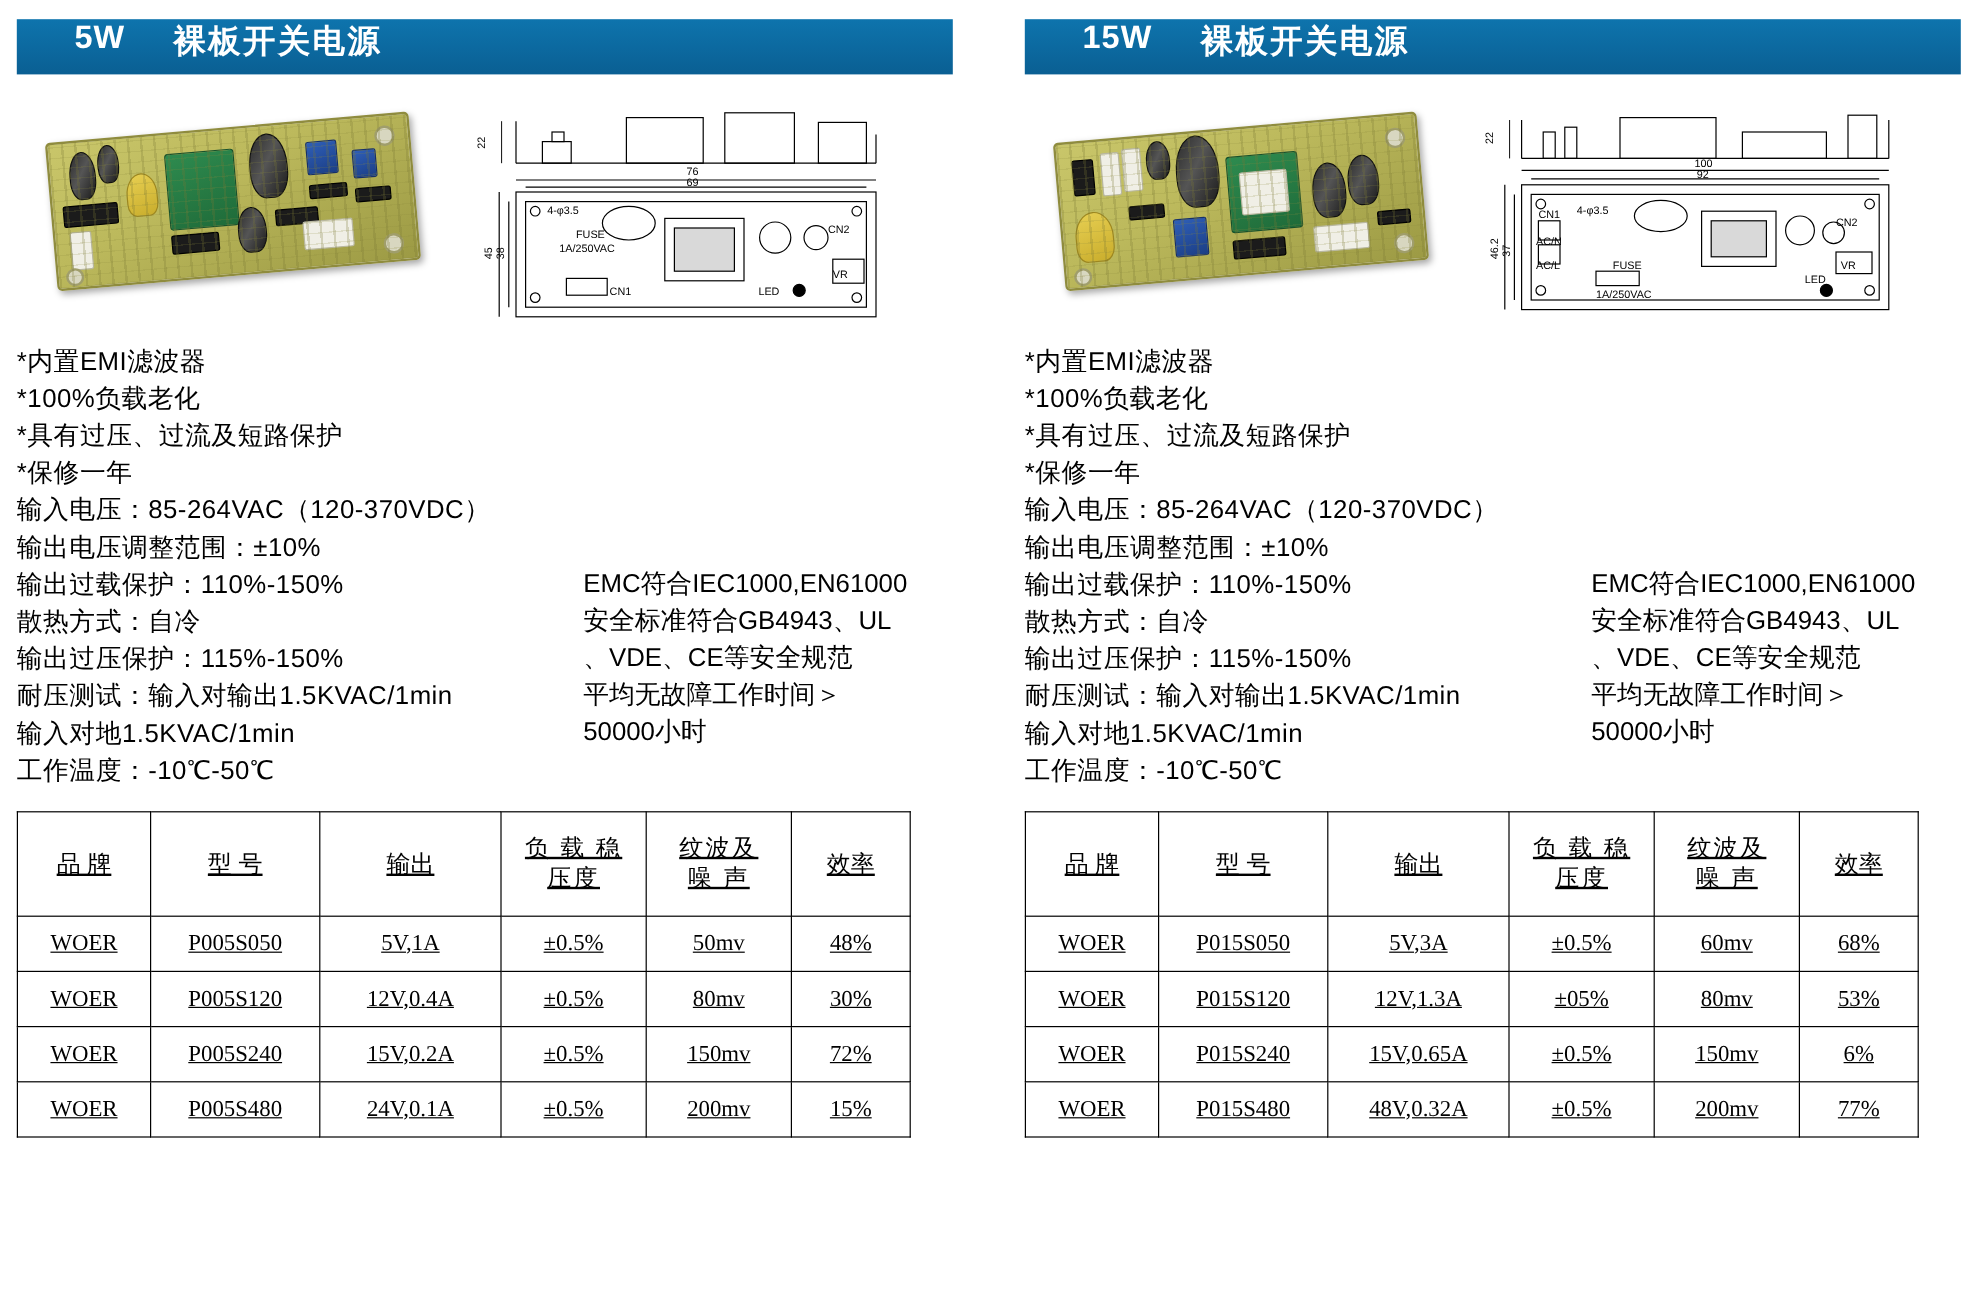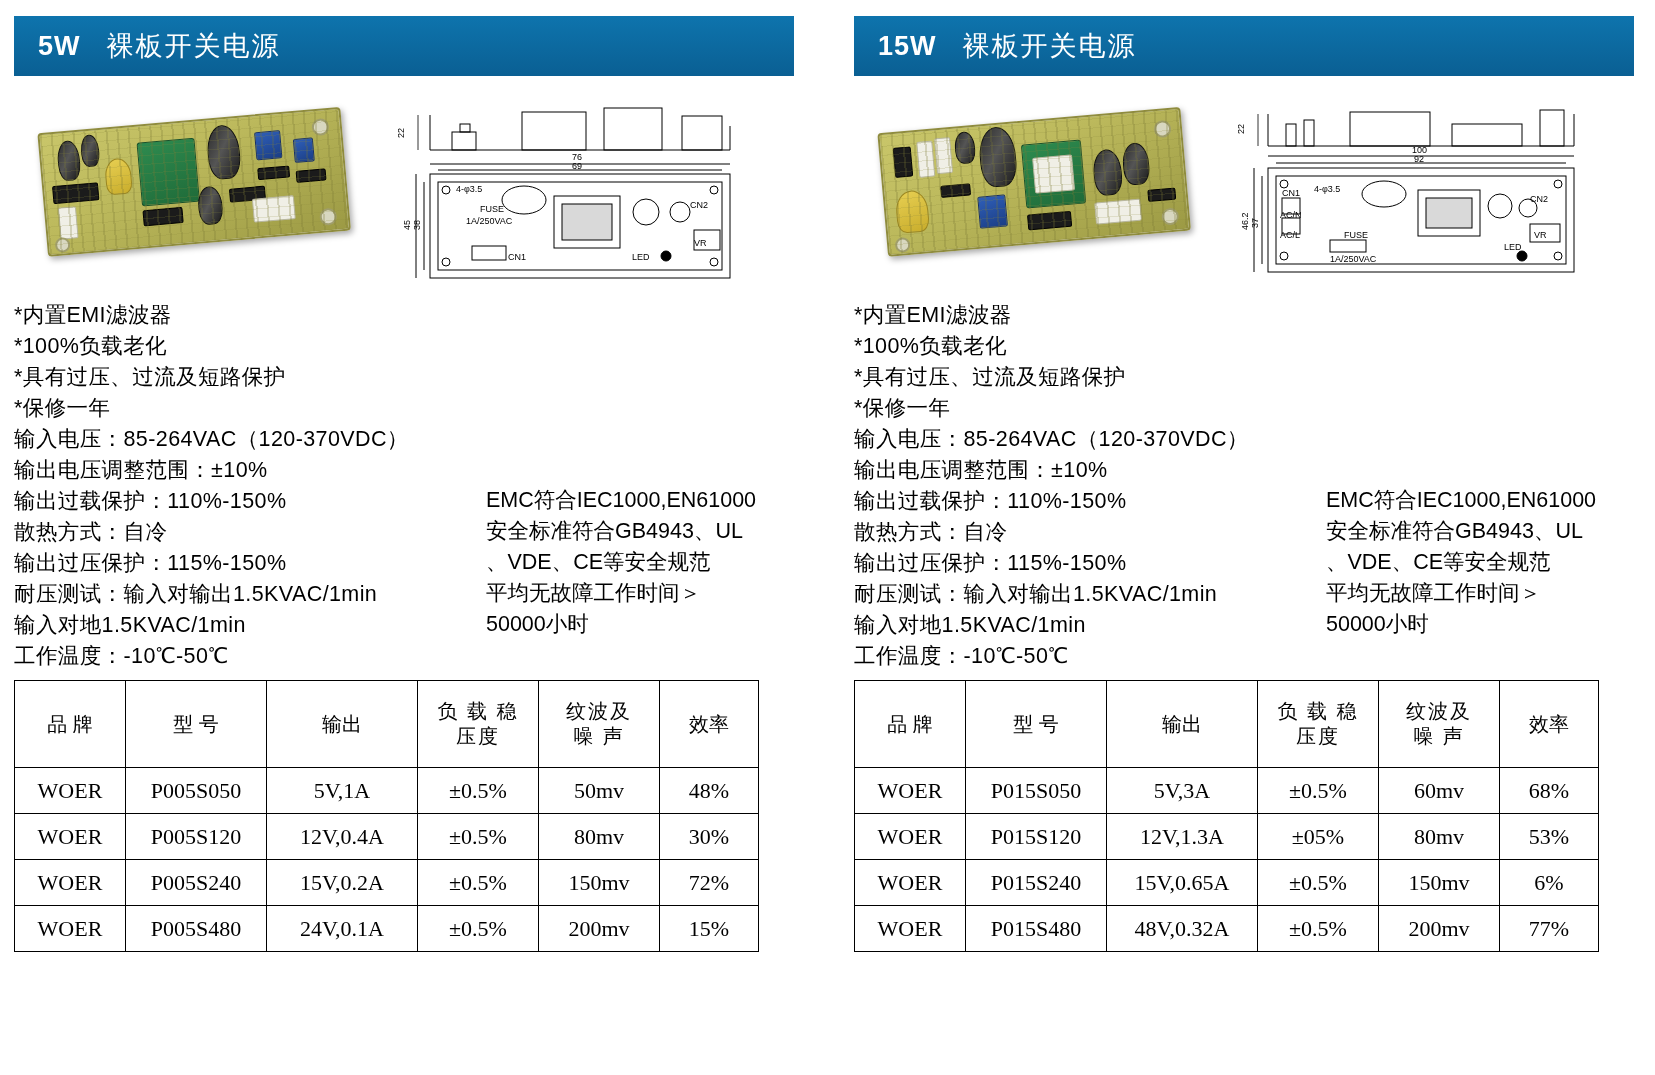--- a/index.html
+++ b/index.html
@@ -22,39 +22,39 @@
     box-sizing: border-box;
     padding: 16px 14px 14px 14px;
     gap: 60px;
   }
   .panel {
     width: 780px;
     position: relative;
   }
   
   .header-bar {
-    height: 60px;
+    height: 46px;
     background: #0b6ea8;
     background: linear-gradient(to bottom, #0e74ad 0%, #0a5f93 100%);
     display: flex;
-    align-items: center;
-    padding-left: 24px;
+    align-items: flex-start;
+    padding-left: 48px;
     box-sizing: border-box;
   }
   .header-bar .watt {
     color: #ffffff;
     font-size: 27px;
     font-weight: bold;
     letter-spacing: 1px;
   }
   .header-bar .title {
     color: #ffffff;
     font-size: 27px;
-    font-weight: normal;
-    margin-left: 26px;
+    font-weight: bold;
+    margin-left: 40px;
     letter-spacing: 2px;
   }
   
   .images-row {
     display: flex;
     margin-top: 10px;
     height: 200px;
   }
   .photo-wrap {
     width: 360px;
@@ -155,27 +155,29 @@
     font-size: 21.5px;
     line-height: 31px;
   }
   .panel.right .spec-right {
     left: 472px;
   }
   
   table.spec-table {
     border-collapse: collapse;
     width: 738px;
+    margin-top: 10px;
     table-layout: fixed;
+    text-decoration: underline;
   }
   table.spec-table th,
   table.spec-table td {
     border: 1.5px solid #000;
     text-align: center;
-    font-size: 22px;
+    font-size: 19px;
     font-family: "Liberation Serif", serif;
     padding: 0;
   }
   table.spec-table th {
     height: 86px;
     font-weight: normal;
     font-size: 20px;
     font-family: "Liberation Sans", sans-serif;
   }
   table.spec-table td {

